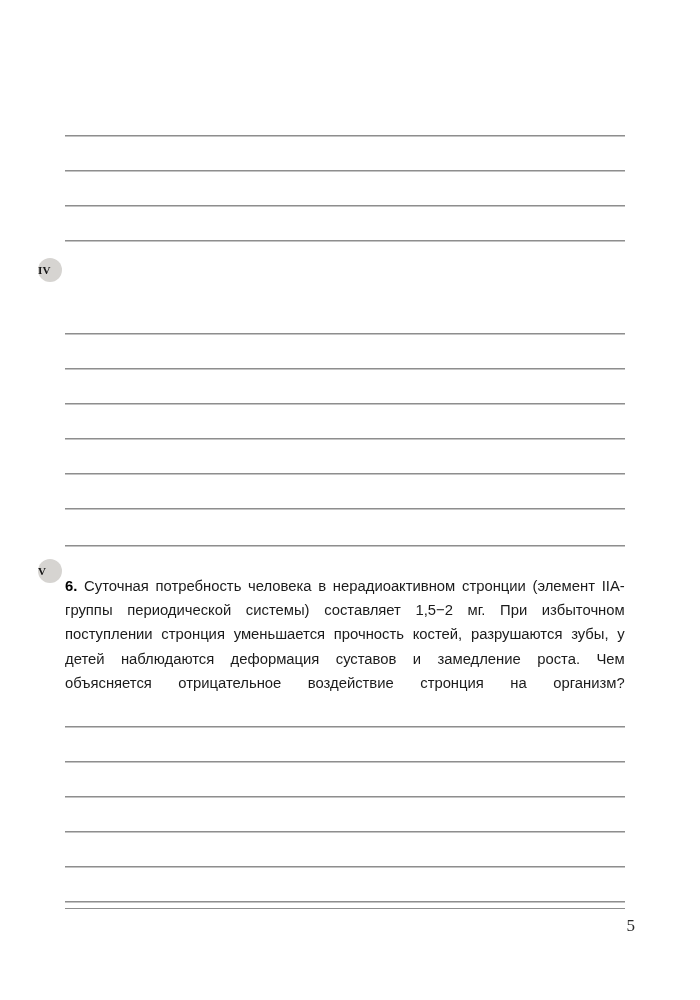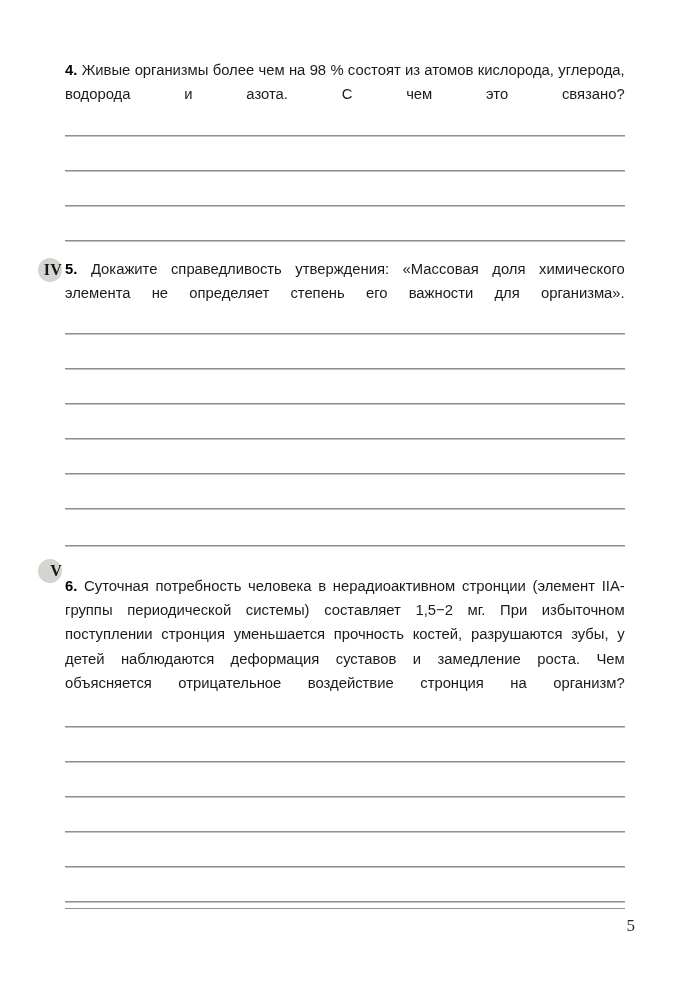--- a/index.html
+++ b/index.html
@@ -56,23 +56,23 @@
   
   .badge {
     position: absolute;
     width: 24px;
     height: 24px;
     border-radius: 50%;
     background: #d6d4d1;
     color: #171717;
     font-family: "Liberation Serif", serif;
     font-weight: bold;
-    font-size: 16px;
+    font-size: 11px;
     line-height: 24px;
-    text-align: right;
+    text-align: left;
     letter-spacing: 0.2px;
   }
 
   
   .rule {
     position: absolute;
     left: 65px;
     width: 560px;
     height: 0;
     border-top: 1.1px solid #8e8e8e;
@@ -95,28 +95,22 @@
     line-height: 20px;
     color: #2a2a2a;
     text-align: right;
   }
 </style>
 </head>
 <body>
 
 <div class="page">
 
-  <div class="qblock" id="q4-block" style="top:58px;">
-    <div class="qtext"><span class="qnum">4.</span> <span>Живые организмы более чем на 98 % состоят из атомов кислорода, углерода, водорода и азота. С чем это связано?</span></div>
-  </div>
 
   <div class="badge" id="q5-badge" style="top:258px; left:38px;">IV</div>
-  <div class="qblock" id="q5-block" style="top:257px;">
-    <div class="qtext"><span class="qnum">5.</span> <span>Докажите справедливость утверждения: «Массовая доля химического элемента не определяет степень его важности для организма».</span></div>
-  </div>
 
   <div class="badge" id="q6-badge" style="top:559px; left:38px;">V</div>
   <div class="qblock" id="q6-block" style="top:574px;">
     <div class="qtext"><span class="qnum">6.</span> <span>Суточная потребность человека в нерадиоактивном стронции (элемент IIA-группы периодической системы) составляет 1,5−2 мг. При избыточном поступлении стронция уменьшается прочность костей, разрушаются зубы, у детей наблюдаются деформация суставов и замедление роста. Чем объясняется отрицательное воздействие стронция на организм?</span></div>
   </div>
 
   <div id="rules-layer">
       <div class="rule" style="top: 135px;"></div>
       <div class="rule" style="top: 170px;"></div>
       <div class="rule" style="top: 205px;"></div>

